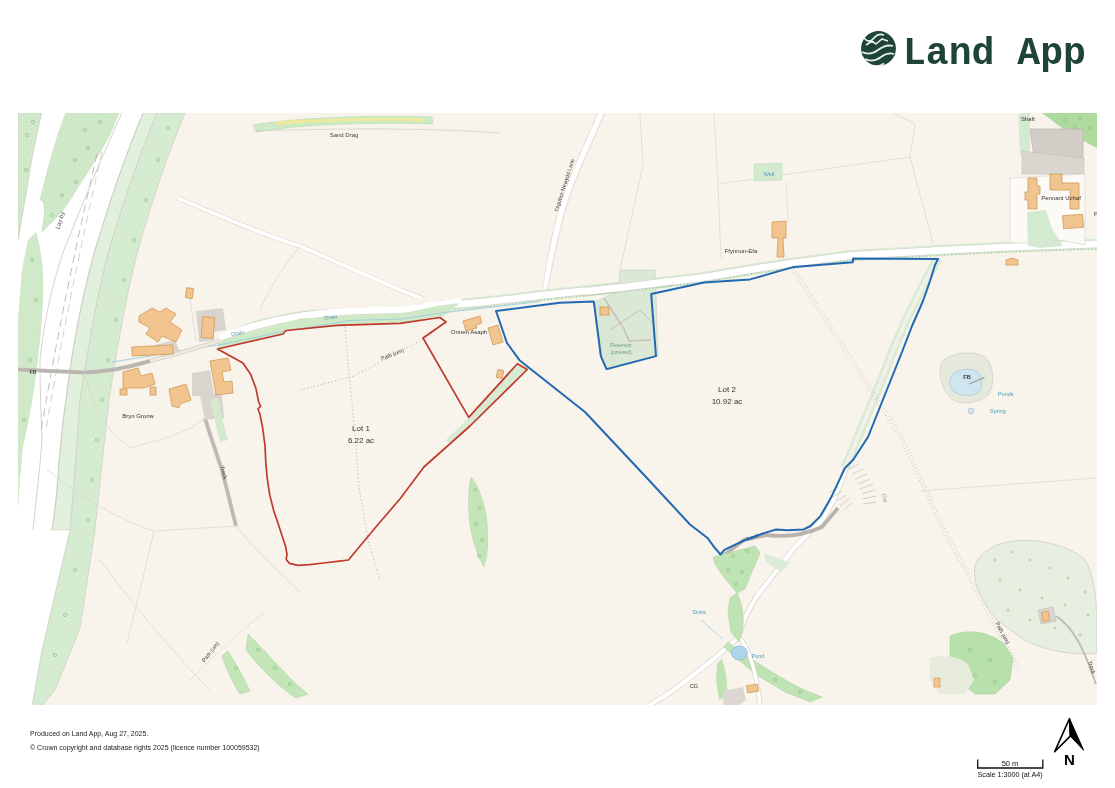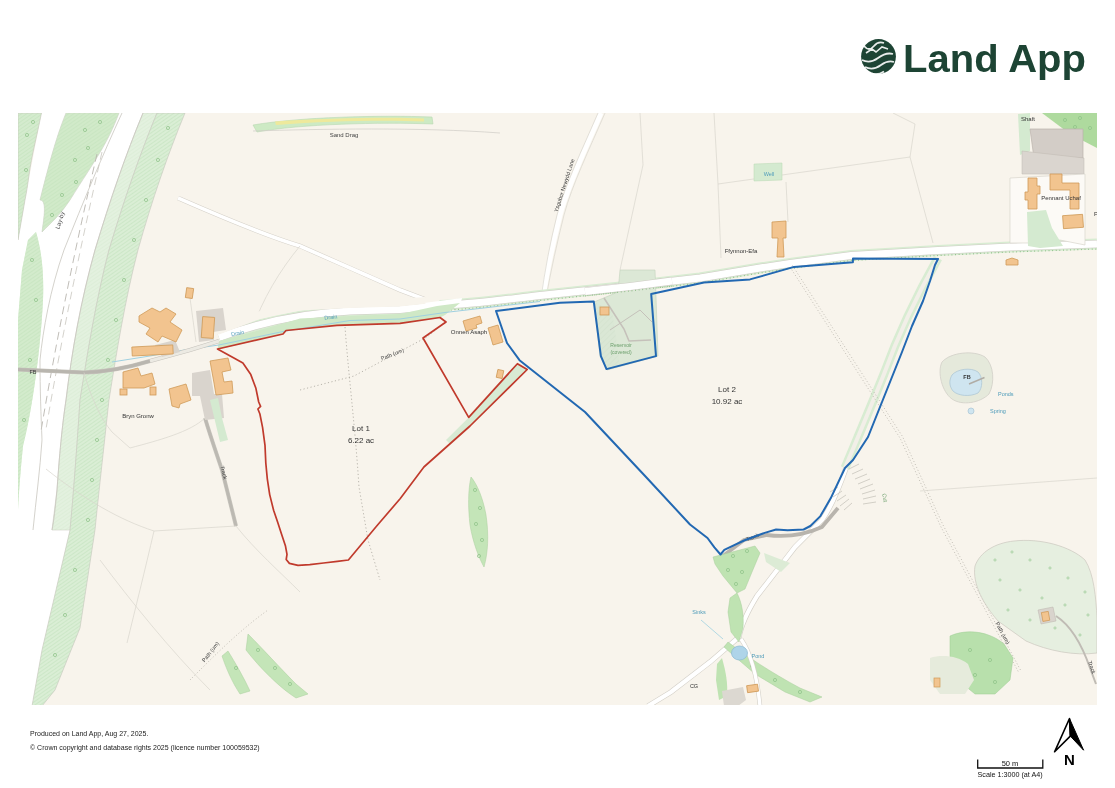--- a/index.html
+++ b/index.html
@@ -2,21 +2,21 @@
 <html><head>
 <meta charset="utf-8">
 <style>
   html,body{margin:0;padding:0;background:#ffffff;width:1115px;height:788px;overflow:hidden;
     font-family:"Liberation Sans",sans-serif;}
   .abs{position:absolute;}
 </style>
 </head>
 <body>
 
-<div class="abs" style="left:858px;top:36px;width:240px;height:44px;">
+<div class="abs" style="left:858px;top:28px;width:240px;height:44px;font-family:Liberation Mono, monospace;">
 <svg width="240" height="44" viewBox="0 0 240 44">
 
   <g>
   <circle cx="20.5" cy="20.5" r="17.4" fill="#1d4434"></circle>
   <path d="M6,10 Q11,16 16,10 Q20,5 26,7" stroke="#ffffff" stroke-width="1.8" fill="none" opacity="0.9"></path>
   <path d="M8,17 L14,13 18,16 24,11 30,13" stroke="#ffffff" stroke-width="1.6" fill="none" opacity="0.9"></path>
   <path d="M4,24 Q12,28 20,22 Q28,16 35,18" stroke="#ffffff" stroke-width="1.8" fill="none" opacity="0.9"></path>
   <path d="M7,31 Q15,35 23,29 Q30,24 36,26" stroke="#ffffff" stroke-width="1.8" fill="none" opacity="0.9"></path>
   <path d="M14,37.5 Q20,39.5 26,35.5" stroke="#ffffff" stroke-width="1.8" fill="none" opacity="0.9"></path>
   </g>

